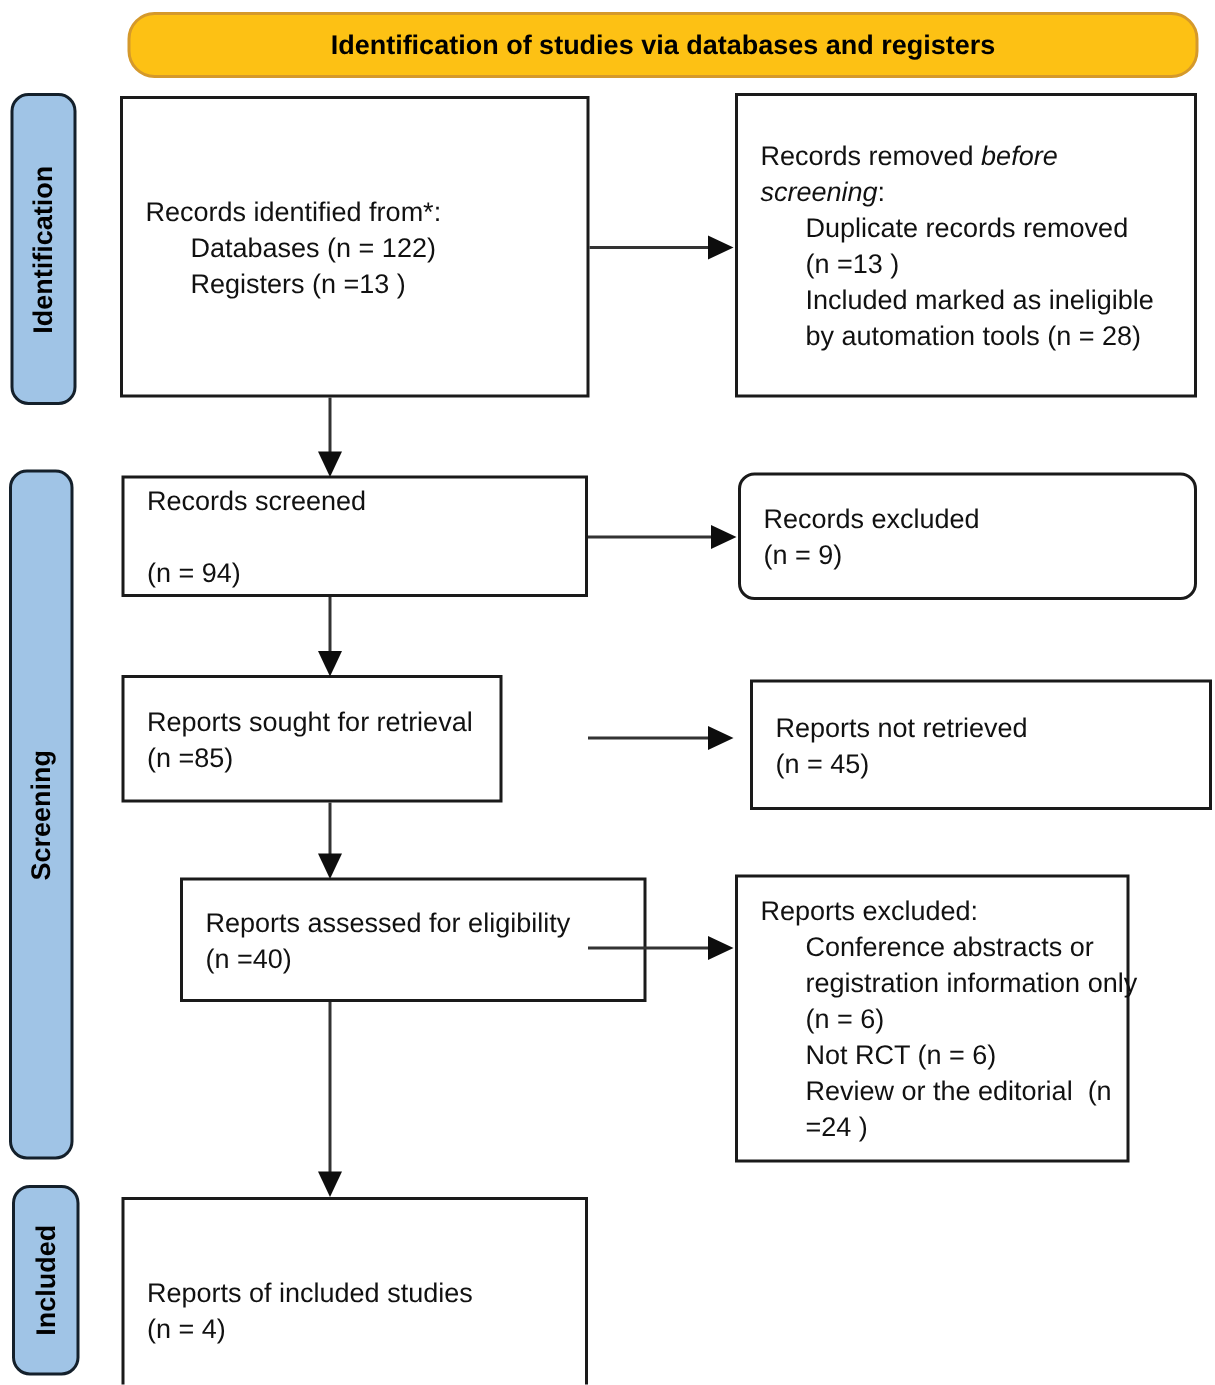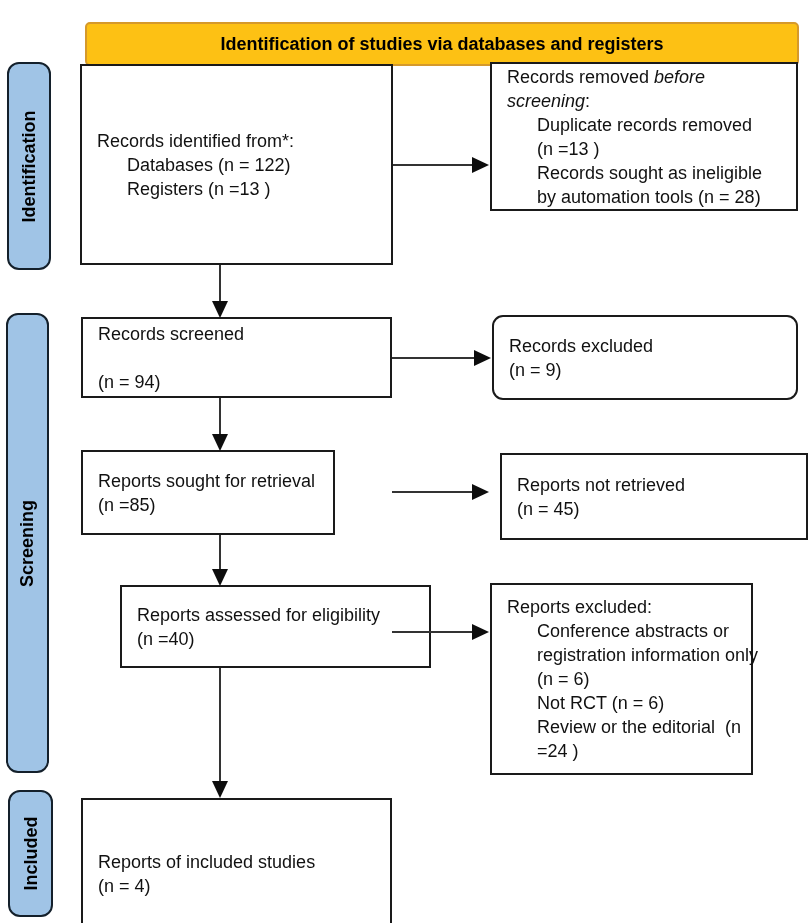--- a/index.html
+++ b/index.html
@@ -19,24 +19,24 @@
   .canvas {
     position: relative;
     width: 810px;
     height: 923px;
     background: #ffffff;
     color: var(--text-color);
     overflow: hidden;
   }
   .header {
     position: absolute;
-    left: 85px; top: 22px; width: 714px; height: 44px;
+    left: 85px; top: 8px; width: 714px; height: 44px;
     background: var(--header-fill);
     border: 2px solid var(--header-border);
-    border-radius: 5px;
+    border-radius: 18px;
     display: flex; align-items: center; justify-content: center;
     font-weight: bold; font-size: 18px;
     color: #000;
   }
   .stage {
     position: absolute;
     background: var(--stage-fill);
     border: 2px solid var(--stage-border);
     border-radius: 12px;
     display: flex; align-items: center; justify-content: center;
@@ -109,26 +109,26 @@
   <div class="box" style="left:81px; top:585px; width:311px; height:83px;margin-left:39px;">
     <div class="line">Reports assessed for eligibility</div>
     <div class="line">(n =40)</div>
   </div>
 
   <div class="box" style="left:81px; top:798px; width:311px; height:152px;">
     <div class="line">Reports of included studies</div>
     <div class="line">(n = 4)</div>
   </div>
 
-  <div class="box" style="left:490px; top:62px; width:308px; height:149px;">
+  <div class="box" style="left:490px; top:62px; width:308px; height:203px;">
     <div class="line"><span>Records removed </span><span class="it">before</span></div>
     <div class="line"><span class="it">screening</span><span>:</span></div>
     <div class="line indent">Duplicate records removed</div>
     <div class="line indent">(n =13 )</div>
-    <div class="line indent">Records sought as ineligible</div>
+    <div class="line indent">Included marked as ineligible</div>
     <div class="line indent">by automation tools (n = 28)</div>
   </div>
 
   <div class="box" style="left:492px; top:315px; width:306px; height:85px;border-radius:11px;">
     <div class="line">Records excluded</div>
     <div class="line">(n = 9)</div>
   </div>
 
   <div class="box" style="left:490px; top:453px; width:308px; height:87px;margin-left:10px;">
     <div class="line">Reports not retrieved</div>

